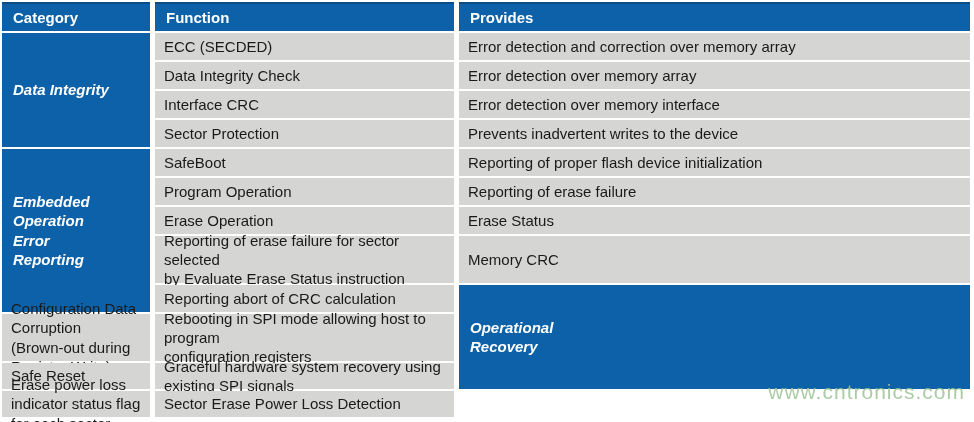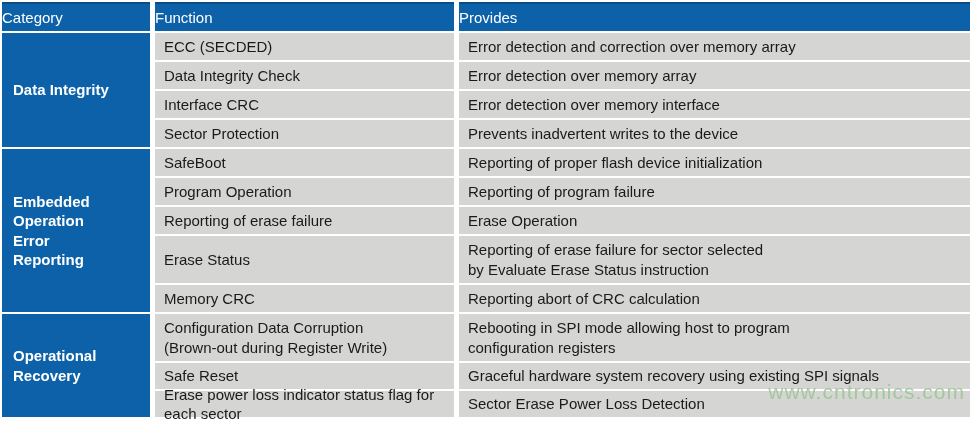--- a/index.html
+++ b/index.html
@@ -22,38 +22,40 @@
     top: 2px;
     width: 968px;
     display: grid;
     grid-template-columns: 148px 299px 1fr;
     grid-template-rows: 29px 27px 27px 27px 27px 27px 27px 27px 47px 27px 47px 26px 26px;
     gap: 2px 5px;
   }
   .hcell {
     background: #0d61a8;
     color: #ffffff;
-    font-weight: normal;
+    font-weight: bold;
     font-size: 15px;
     display: flex;
     align-items: center;
+    padding-left: 11px;
     border-top: 2px solid #0a4c85;
     box-sizing: border-box;
   }
   .cat {
     background: #0d61a8;
     color: #ffffff;
     font-weight: bold;
     font-size: 15px;
     line-height: 1.28;
     display: flex;
     align-items: center;
     padding-left: 11px;
     white-space: pre-line;
     box-sizing: border-box;
+    font-style: italic;
   }
   .span4 { grid-row: span 4; }
   .span5 { grid-row: span 5; }
   .span3 { grid-row: span 3; }
   .cell {
     background: #d5d5d3;
     color: #1a1a1a;
     font-size: 15px;
     line-height: 1.27;
     display: flex;
@@ -94,21 +96,20 @@
     <div class="cell">Sector Protection</div>
     <div class="cell">Prevents inadvertent writes to the device</div>
 
     <div class="cat span5">Embedded
 Operation
 Error
 Reporting</div>
     <div class="cell">SafeBoot</div>
     <div class="cell">Reporting of proper flash device initialization</div>
     <div class="cell">Program Operation</div>
-    <div class="cell">Reporting of program failure</div>
     <div class="cell">Reporting of erase failure</div>
     <div class="cell">Erase Operation</div>
     <div class="cell">Erase Status</div>
     <div class="cell">Reporting of erase failure for sector selected
 by Evaluate Erase Status instruction</div>
     <div class="cell">Memory CRC</div>
     <div class="cell">Reporting abort of CRC calculation</div>
 
     <div class="cat span3">Operational
 Recovery</div>

